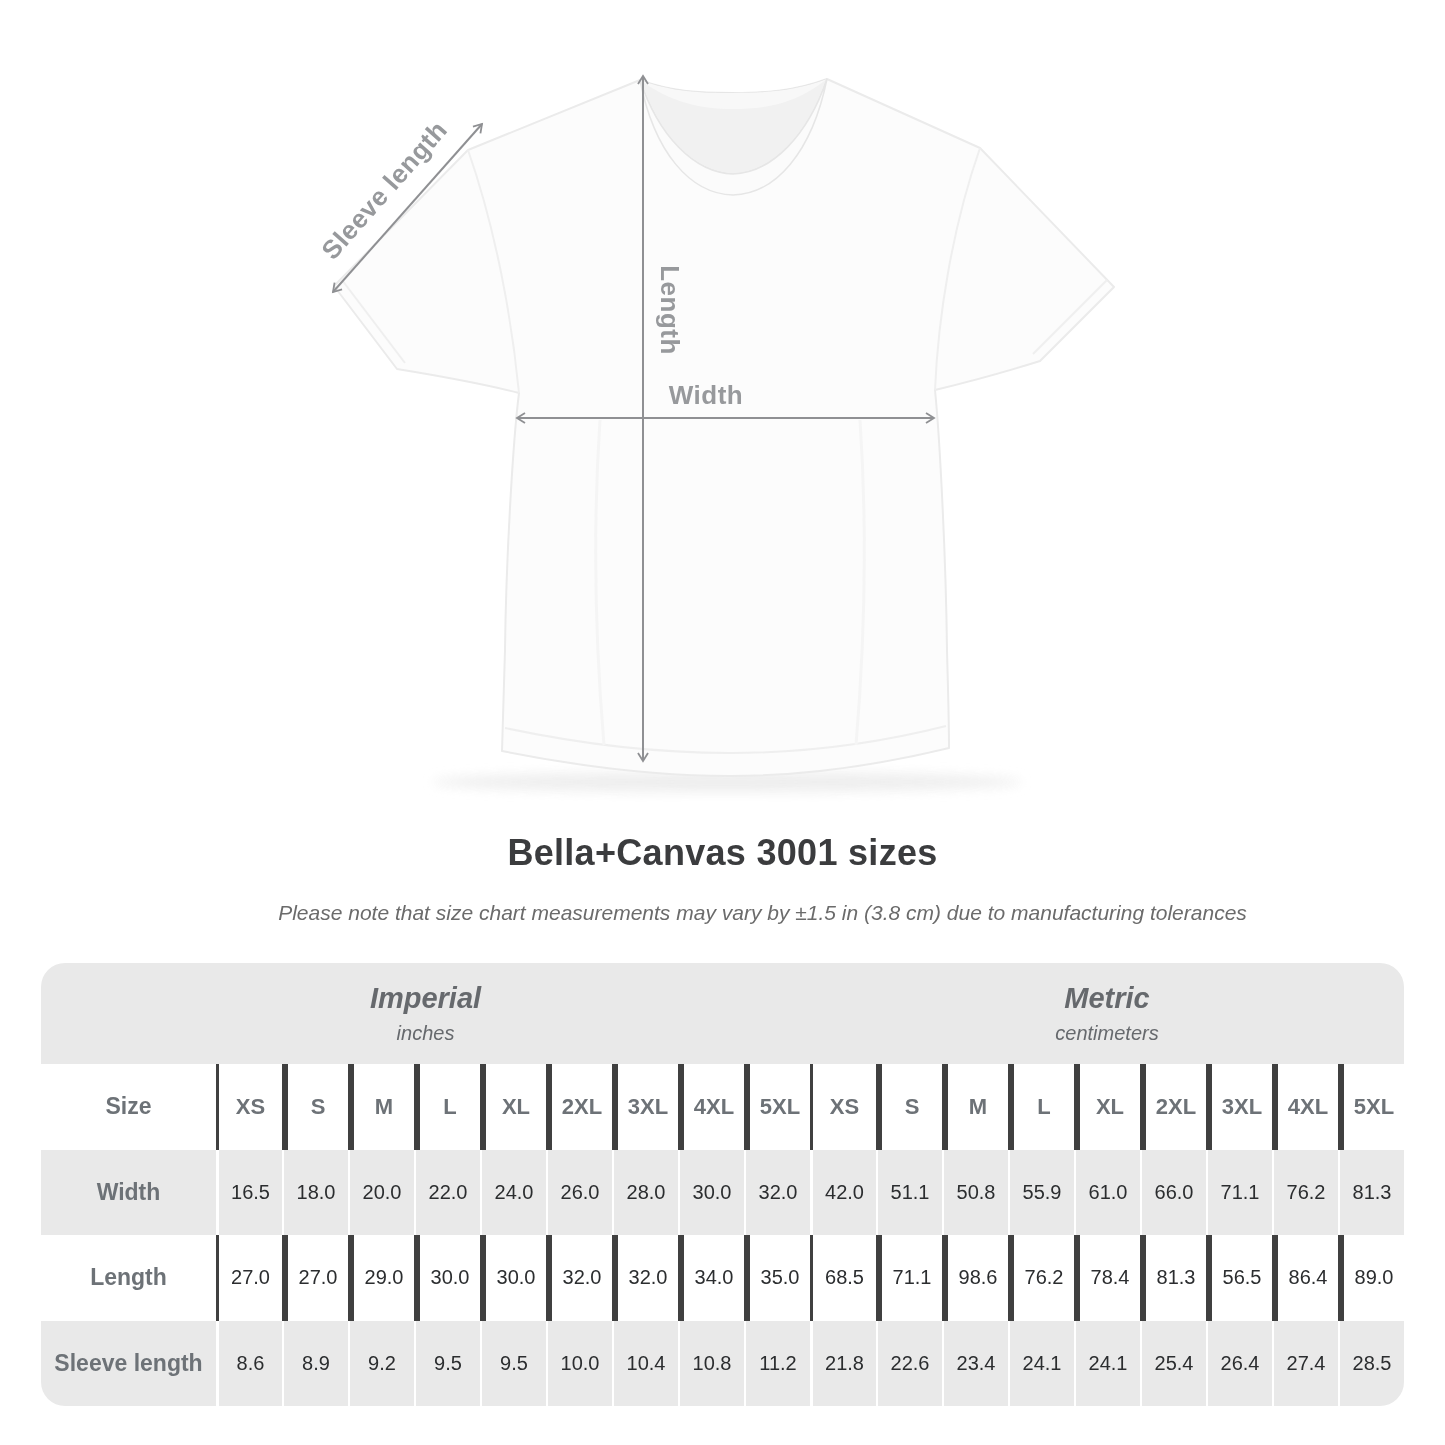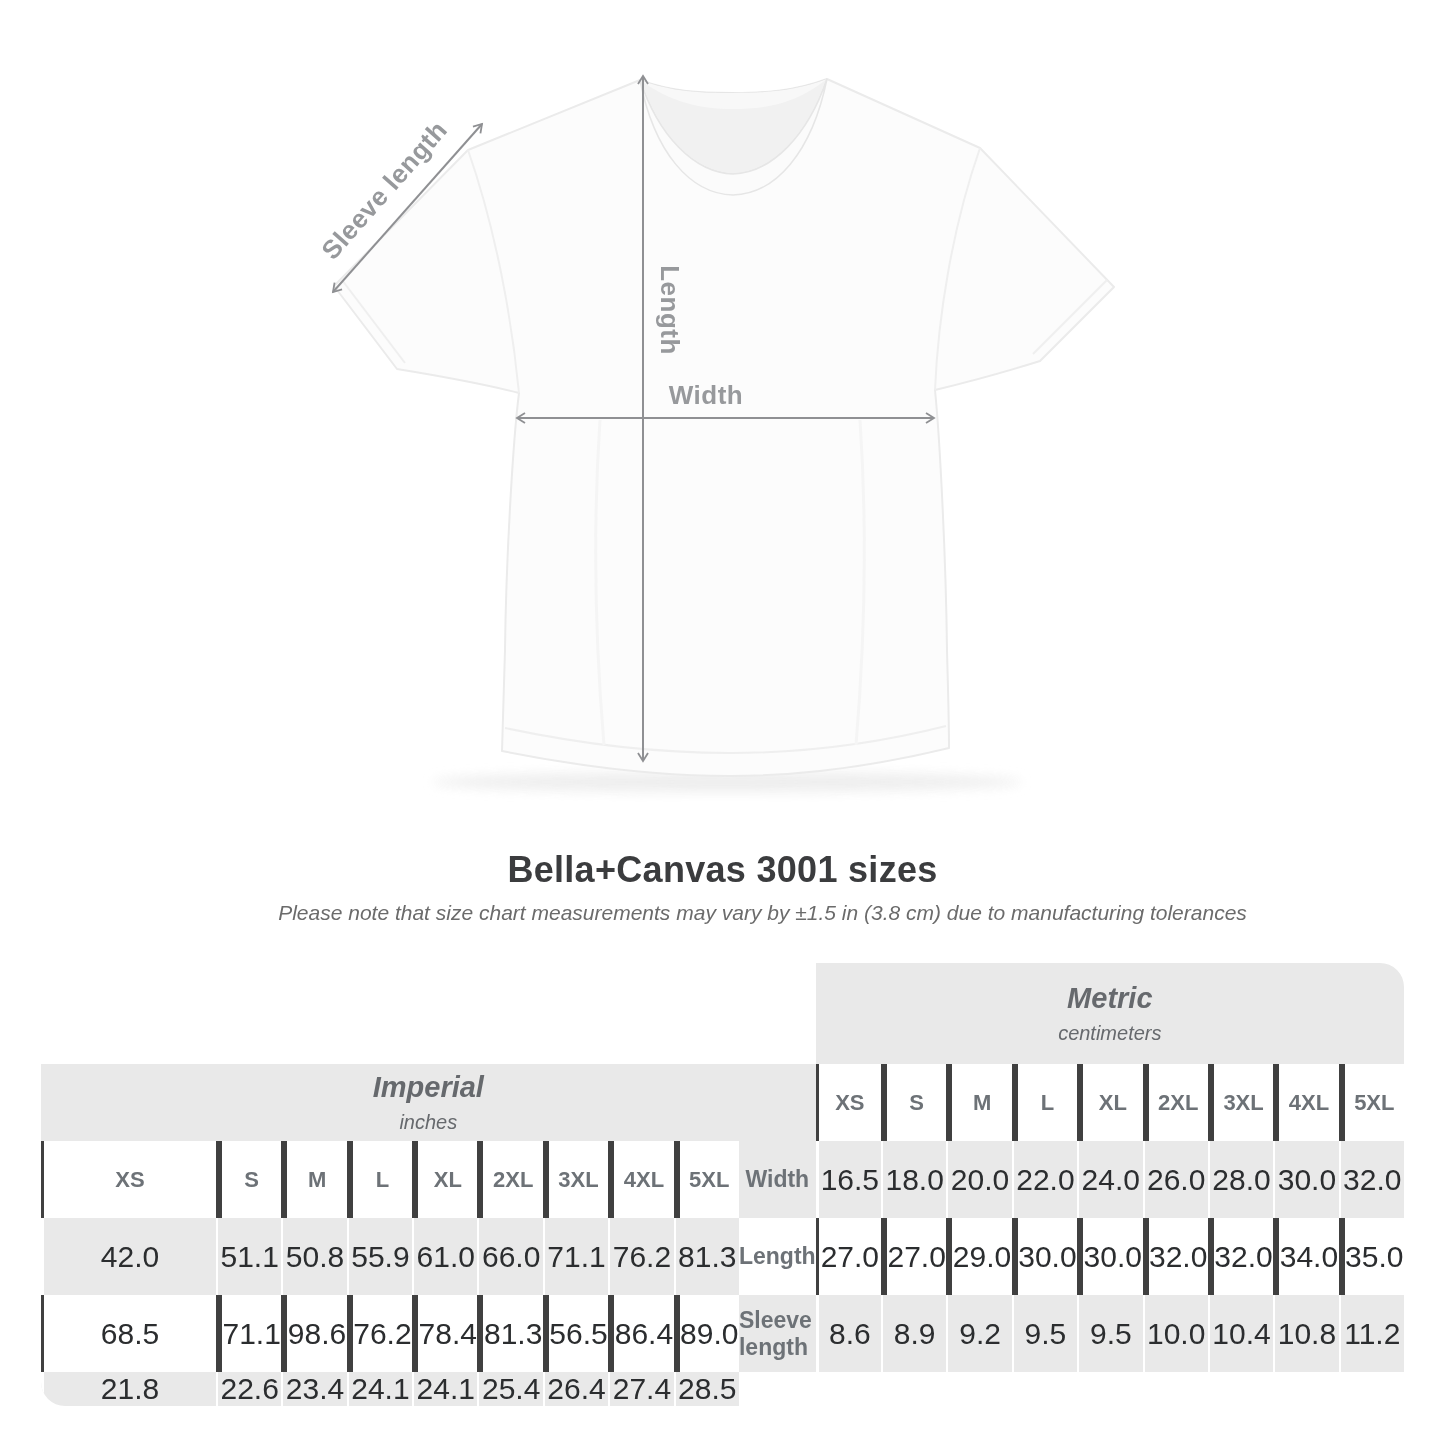--- a/index.html
+++ b/index.html
@@ -5,21 +5,21 @@
   html,body{margin:0;padding:0;background:#fff;}
   .canvas{
     position:relative;width:1445px;height:1445px;background:#ffffff;overflow:hidden;
     font-family:"Liberation Sans", sans-serif;
   }
   
   .diagram{position:absolute;left:0;top:0;width:1445px;height:845px;}
   .shirt-label{font-weight:bold;font-size:26px;fill:#97999c;letter-spacing:0.5px;}
   
   .page-title{
-    position:absolute;left:0;top:849px;width:100%;text-align:center;
+    position:absolute;left:0;top:832px;width:100%;text-align:center;
     font-size:36px;font-weight:bold;color:#3b3c3e;letter-spacing:0.3px;
   }
   .page-subtitle{
     position:absolute;left:0;top:901px;width:100%;text-align:center;
     font-size:21px;font-style:italic;color:#6b6b6b;padding-left:40px;
   }
   
   .size-table{
     position:absolute;left:41px;top:963px;width:1363px;height:443px;
     display:grid;
@@ -31,21 +31,21 @@
     grid-column:1 / span 10;background:#e9e9e9;
     display:flex;flex-direction:column;align-items:center;justify-content:center;gap:7px;
   }
   .sec.metric{grid-column:11 / span 9;}
   .sec .sec-name{font-size:29px;font-weight:bold;font-style:italic;color:#66696d;}
   .sec .sec-unit{font-size:20px;font-style:italic;color:#66696d;}
   .cell{display:flex;align-items:center;justify-content:center;background:#ffffff;}
   .cell.g{background:#e9e9e9;}
   .lab{font-size:23px;font-weight:bold;color:#6d7277;}
   .szh{font-size:22px;font-weight:bold;color:#6d7277;}
-  .val{font-size:30px;font-weight:normal;color:#2b2d2f;}
+  .val{font-size:20px;font-weight:normal;color:#2b2d2f;}
   .sw{border-left:6px solid #404040;}
   .sg{border-left:2px solid #ffffff;}
   .s3{border-left-width:3px;}
 </style>
 </head>
 <body>
 
 <div class="canvas">
 
   <svg class="diagram" viewBox="0 0 1445 845">
@@ -114,29 +114,30 @@
     <text class="shirt-label" x="391" y="196" text-anchor="middle" transform="rotate(-48.5 391 196)">Sleeve length</text>
     <text class="shirt-label" x="661" y="310" text-anchor="middle" transform="rotate(90 661 310)">Length</text>
     <text class="shirt-label" x="706" y="404" text-anchor="middle">Width</text>
   </svg>
 
   <div class="page-title">Bella+Canvas 3001 sizes</div>
   <div class="page-subtitle">Please note that size chart measurements may vary by ±1.5 in (3.8 cm) due to manufacturing tolerances</div>
 
   <div class="size-table">
 
+    <div class="sec imperial">
+      <div class="sec-name">Imperial</div>
+      <div class="sec-unit">inches</div>
+    </div>
     <div class="sec metric">
       <div class="sec-name">Metric</div>
       <div class="sec-unit">centimeters</div>
     </div>
-    <div class="sec imperial">
-      <div class="sec-name">Imperial</div>
-      <div class="sec-unit">inches</div>
-    </div>
-
+
+    <div class="cell lab">Size</div>
     <div class="cell szh sw s3">XS</div>
     <div class="cell szh sw">S</div>
     <div class="cell szh sw">M</div>
     <div class="cell szh sw">L</div>
     <div class="cell szh sw">XL</div>
     <div class="cell szh sw">2XL</div>
     <div class="cell szh sw">3XL</div>
     <div class="cell szh sw">4XL</div>
     <div class="cell szh sw">5XL</div>
     <div class="cell szh sw s3">XS</div>

